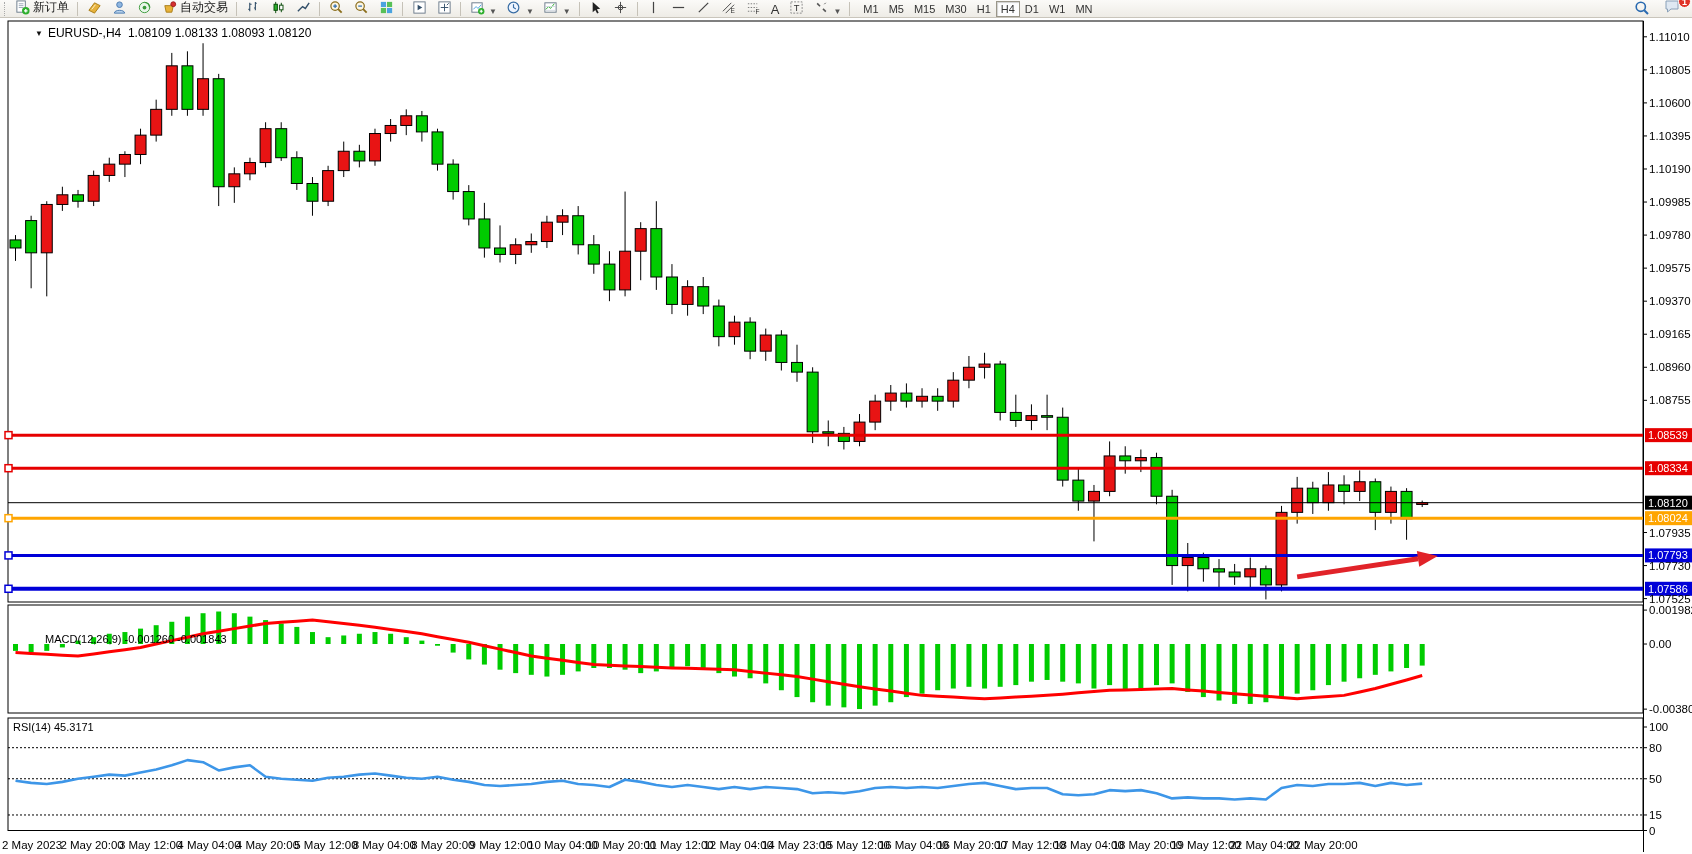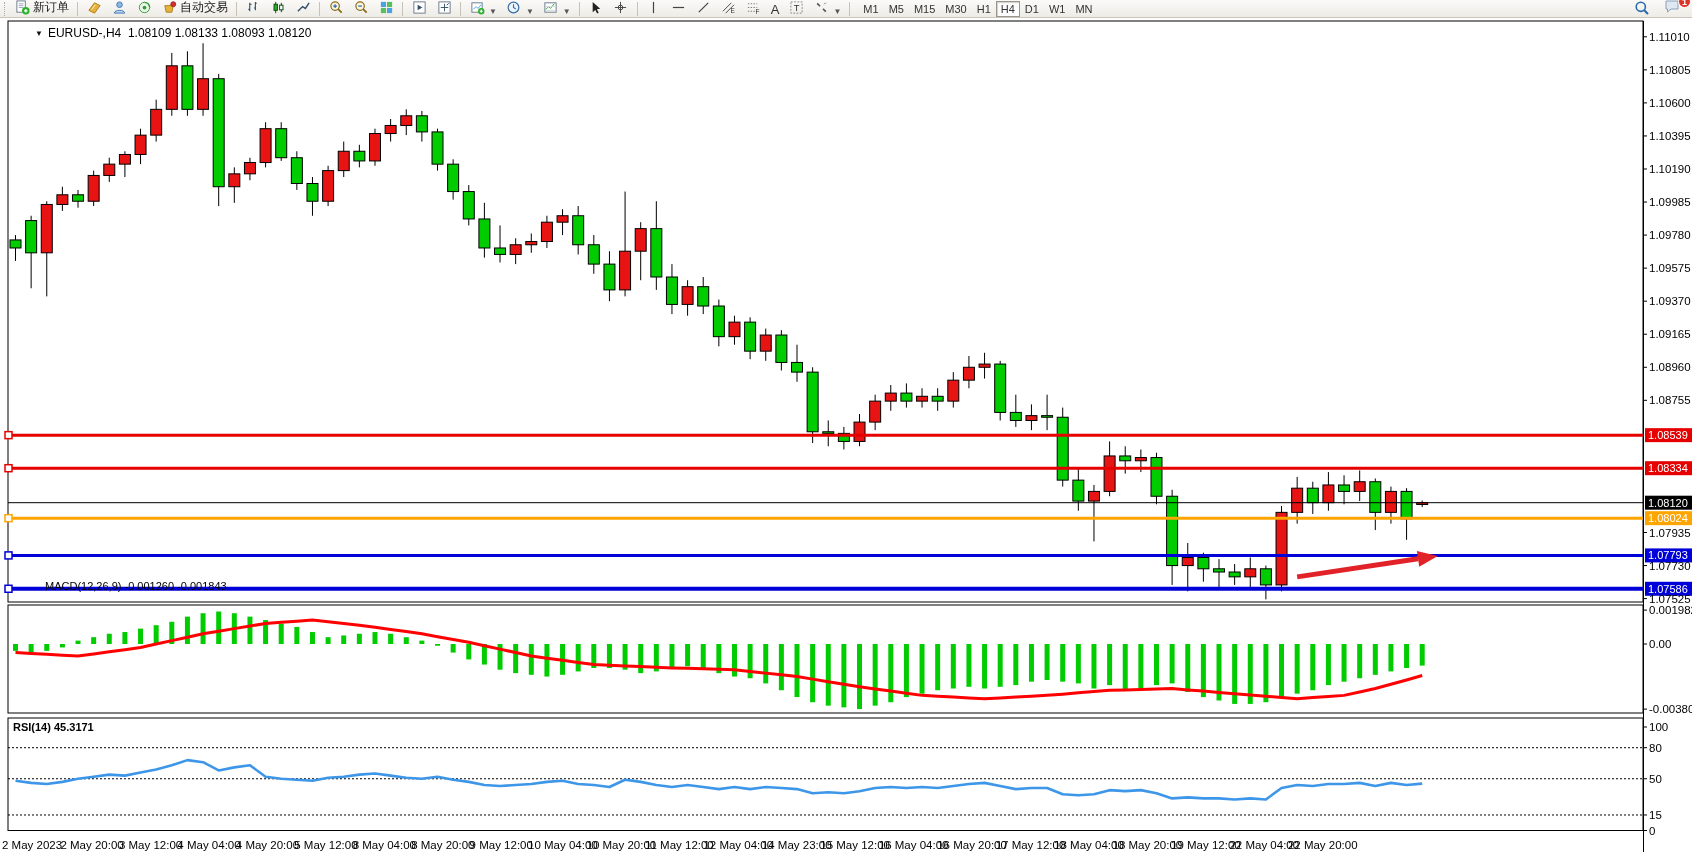--- a/index.html
+++ b/index.html
@@ -712,20 +712,20 @@
           <text x="1112.55" y="849" fill="#000" font-size="11.5" font-family="Liberation Sans, DejaVu Sans, sans-serif">18 May 20:00</text>
           <text x="1171" y="849" fill="#000" font-size="11.5" font-family="Liberation Sans, DejaVu Sans, sans-serif">19 May 12:00</text>
           <text x="1229.45" y="849" fill="#000" font-size="11.5" font-family="Liberation Sans, DejaVu Sans, sans-serif">22 May 04:00</text>
           <text x="1287.9" y="849" fill="#000" font-size="11.5" font-family="Liberation Sans, DejaVu Sans, sans-serif">22 May 20:00</text>
         </g>
       </svg>
 
     <div class="paneltitle" style="left:16px;top:8px;margin-left:19px;">
       <span class="arr">▼</span><span>EURUSD-,H4</span>&nbsp;&nbsp;<span>1.08109 1.08133 1.08093 1.08120</span>
     </div>
-    <div class="indlabel" style="left:13px;top:562px;padding-left:32px;">
+    <div class="indlabel" style="left:13px;top:615px;padding-left:32px;">
       <span>MACD(12,26,9)</span>&nbsp;<span>-0.001260 -0.001843</span>
     </div>
-    <div class="indlabel" style="left:13px;top:703px;font-weight:bold;">
+    <div class="indlabel" style="left:13px;top:703px;">
       <span>RSI(14)</span>&nbsp;<span>45.3171</span>
     </div>
   </div>
 </div>
 
 </body></html>

